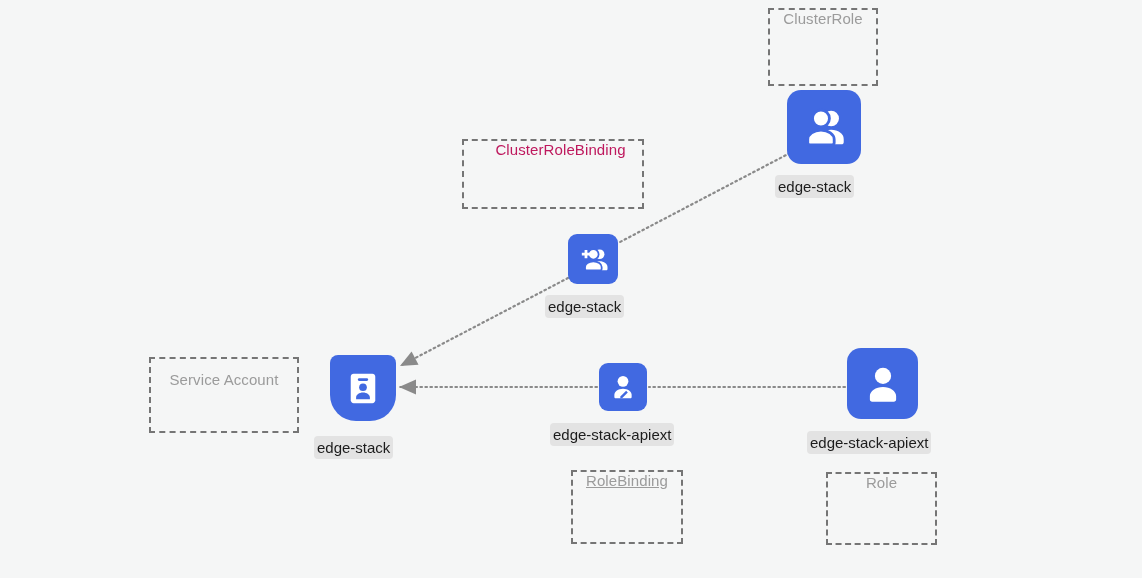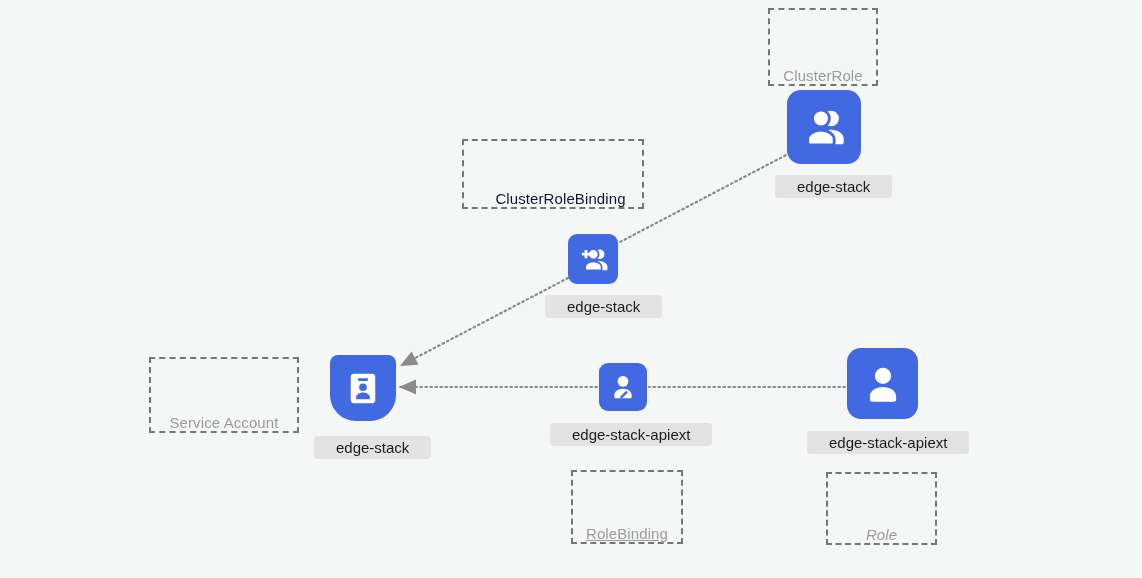--- a/index.html
+++ b/index.html
@@ -18,21 +18,21 @@
     background: #f5f6f6;
     overflow: hidden;
   }
   
   .kind-box {
     position: absolute;
     box-sizing: border-box;
     border: 2px dashed #757575;
     background: transparent;
     display: flex;
-    align-items: flex-end;
+    align-items: flex-start;
     justify-content: center;
   }
   .kind-box .kind-label {
     color: #9b9b9b;
     font-size: 15px;
     font-family: "Liberation Sans", sans-serif;
     letter-spacing: 0.1px;
     white-space: nowrap;
   }
   
@@ -51,21 +51,21 @@
     border-radius: 8px 8px 26px 26px;
   }
   
   .name-chip {
     position: absolute;
     background: #e3e3e3;
     color: #1c1c1c;
     font-size: 15px;
     font-family: "Liberation Sans", sans-serif;
     border-radius: 4px;
-    padding: 3px 22px;
+    padding: 3px 3px;
     white-space: nowrap;
     line-height: 17px;
   }
   
   #edges {
     position: absolute;
     left: 0;
     top: 0;
     width: 1142px;
     height: 578px;
@@ -92,30 +92,30 @@
         <line x1="597" y1="387" x2="399" y2="387" stroke="#8a8a8a" stroke-width="2.2" stroke-linecap="round" stroke-dasharray="1.6 3.4"></line>
         <polygon points="399,387 416,379.5 416,394.5" fill="#8a8a8a"></polygon>
       </g>
     </svg>
 
   <div id="kind-boxes-layer">
       <div class="kind-box" style="left: 768px; top: 8px; width: 110px; height: 78px; border-color: rgb(117, 117, 117);">
         <span class="kind-label" style="color: rgb(155, 155, 155);">ClusterRole</span>
       </div>
       <div class="kind-box" style="left: 462px; top: 139px; width: 182px; height: 70px; border-color: rgb(117, 117, 117);">
-        <span class="kind-label" style="color: #0f172a; margin-left: 15px;">ClusterRoleBinding</span>
+        <span class="kind-label" style="color: #be185d; margin-left: 15px;">ClusterRoleBinding</span>
       </div>
       <div class="kind-box" style="left: 149px; top: 357px; width: 150px; height: 76px; border-color: rgb(117, 117, 117);">
         <span class="kind-label" style="color: rgb(155, 155, 155); margin-top: 12px;">Service Account</span>
       </div>
       <div class="kind-box" style="left: 571px; top: 470px; width: 112px; height: 74px; border-color: rgb(117, 117, 117);">
         <span class="kind-label" style="color: rgb(155, 155, 155); text-decoration: underline;">RoleBinding</span>
       </div>
       <div class="kind-box" style="left: 826px; top: 472px; width: 111px; height: 73px; border-color: rgb(117, 117, 117);">
-        <span class="kind-label" style="color: rgb(155, 155, 155); font-style: italic;">Role</span>
+        <span class="kind-label" style="color: rgb(155, 155, 155);">Role</span>
       </div>
     </div>
   <div id="nodes-layer">
       <div class="node-icon icon-rounded" style="left: 787px; top: 90px; width: 74px; height: 74px; background: rgb(65, 105, 225);">
         <span style="display: block;">
           <svg width="52" height="52" viewBox="0 0 24 24" fill="#ffffff">
             <circle cx="15.3" cy="8.1" r="3.6"></circle>
             <path d="M15.3 13.3c-3.2 0-5.8 1.9-5.8 4.2v1.5c0 .6.5 1.0 1.0 1.0h9.6c.6 0 1.0-.5 1.0-1.0v-1.5c0-2.3-2.6-4.2-5.8-4.2z"></path>
             <circle cx="10.6" cy="8.1" r="3.9" stroke="#4169e1" stroke-width="1.3"></circle>
             <path d="M10.6 13.4c-3.4 0-6.1 2.0-6.1 4.3v1.6c0 .6.5 1.0 1.0 1.0h10.2c.6 0 1.0-.5 1.0-1.0v-1.6c0-2.3-2.7-4.3-6.1-4.3z" stroke="#4169e1" stroke-width="1.3"></path>

